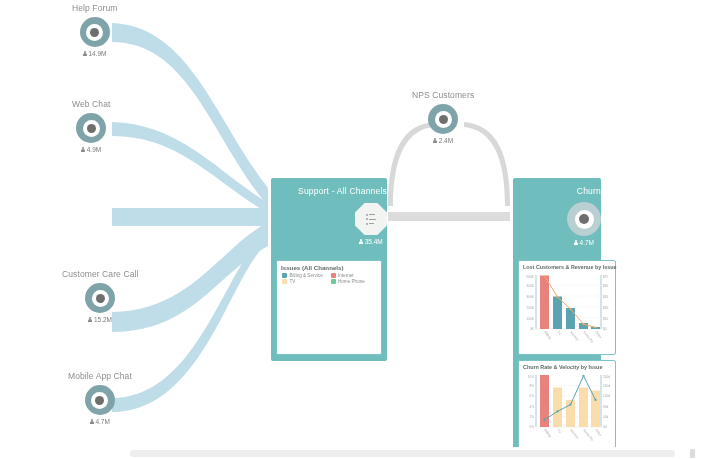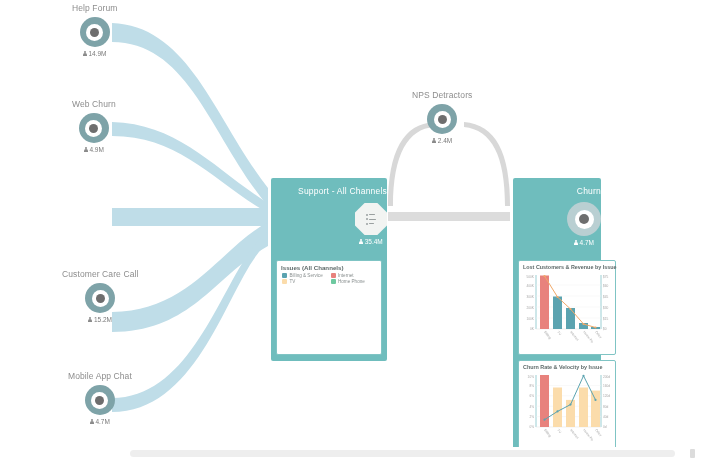--- a/index.html
+++ b/index.html
@@ -156,21 +156,21 @@
           <div class="ring-core"></div>
         </div>
     </div>
     <div class="node-value">
       <span class="person-glyph"></span>
       <span>14.9M</span>
     </div>
   </div>
 
   <div class="node" style="left:72px;top:99px;">
-    <div class="node-label">Web Churn</div>
+    <div class="node-label">Web Chat</div>
     <div class="ring">
       <div class="ring-inner">
           <div class="ring-core"></div>
         </div>
     </div>
     <div class="node-value">
       <span class="person-glyph"></span>
       <span>4.9M</span>
     </div>
   </div>
@@ -196,21 +196,21 @@
           <div class="ring-core"></div>
         </div>
     </div>
     <div class="node-value">
       <span class="person-glyph"></span>
       <span>4.7M</span>
     </div>
   </div>
 
   <div class="node" style="left:412px;top:90px;">
-    <div class="node-label">NPS Detractors</div>
+    <div class="node-label">NPS Customers</div>
     <div class="ring">
       <div class="ring-inner">
           <div class="ring-core"></div>
         </div>
     </div>
     <div class="node-value">
       <span class="person-glyph"></span>
       <span>2.4M</span>
     </div>
   </div>

